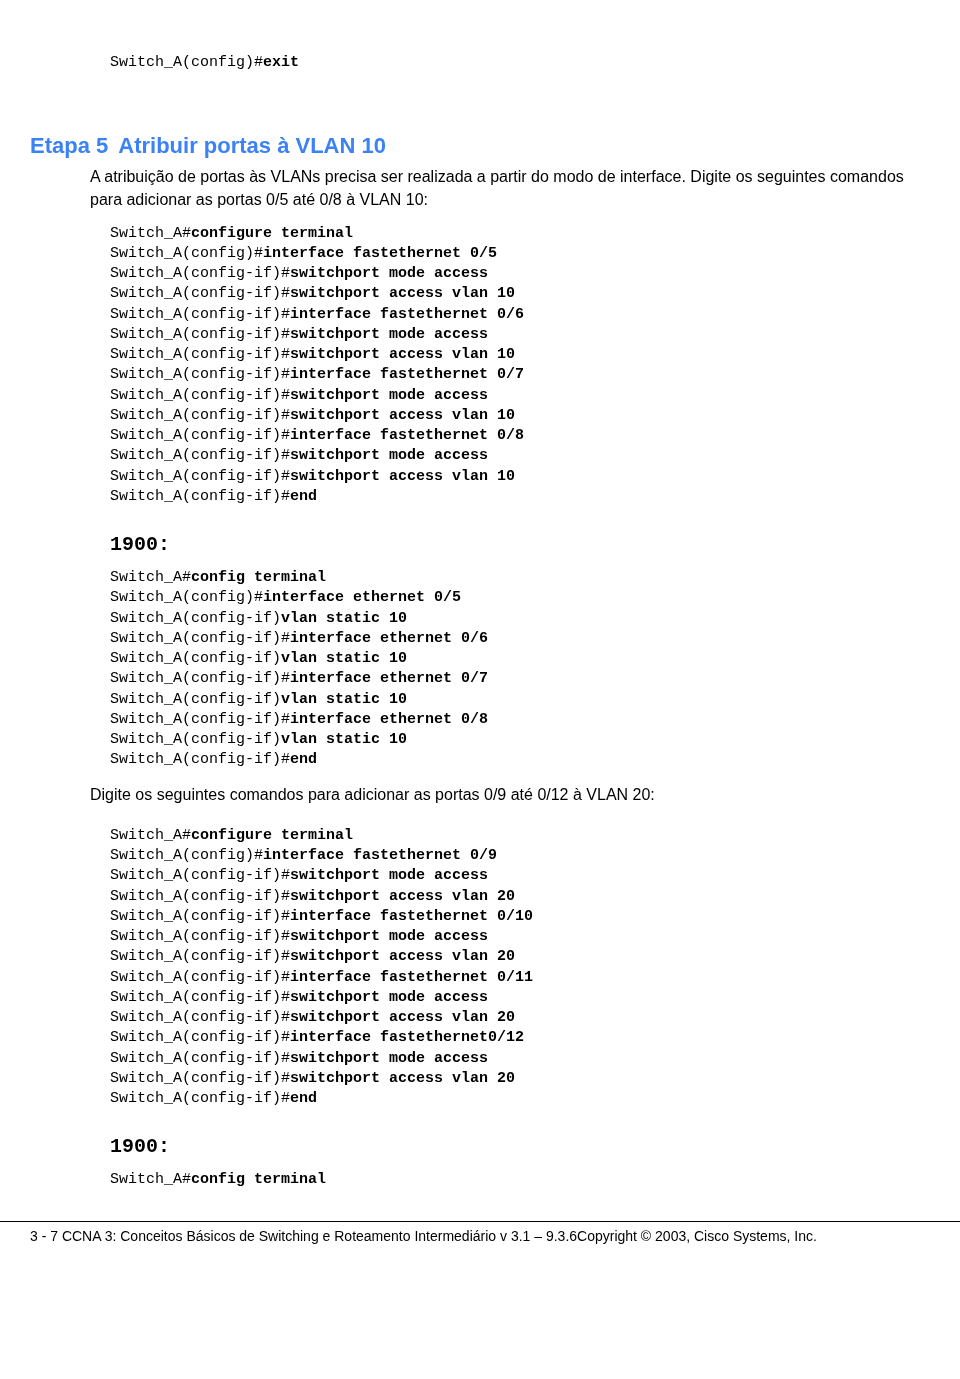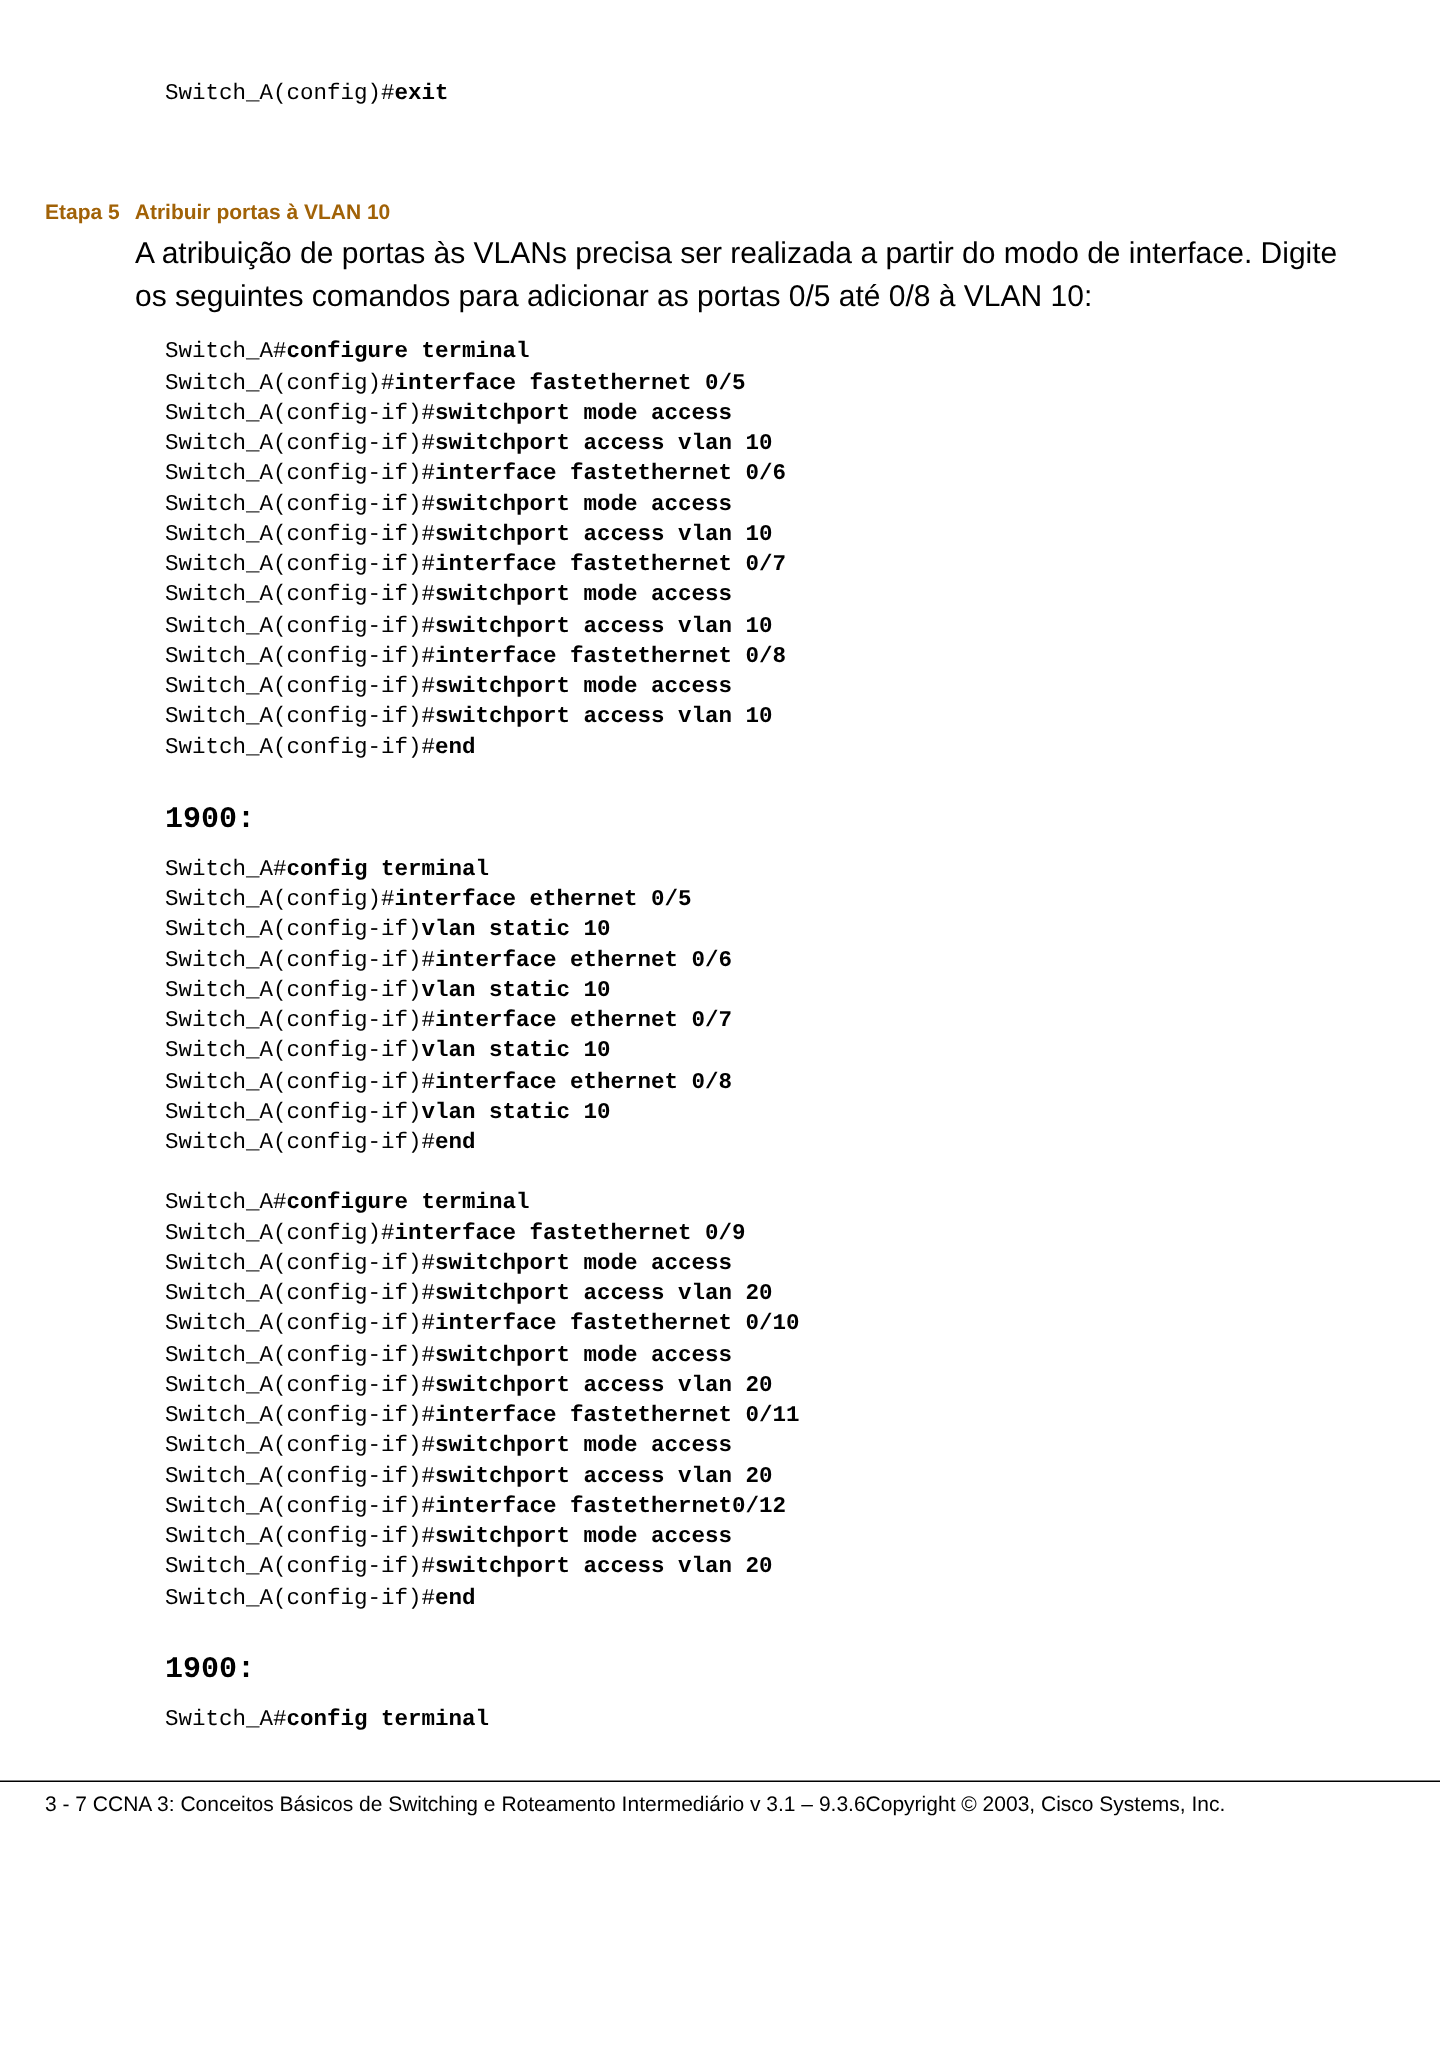--- a/index.html
+++ b/index.html
@@ -14,28 +14,28 @@
     box-sizing: border-box;
   }
   .mono {
     font-family: "Courier New", Courier, monospace;
     font-size: 15px;
     line-height: 1.35;
     white-space: pre;
   }
   .indent1 { padding-left: 80px; }
   .step-heading {
-    color: #a16207;
-    font-size: 14px;
+    color: #3b82f6;
+    font-size: 22px;
     font-weight: bold;
     margin: 20px 0 6px 0;
   }
   .step-label { display: inline-block; margin-right: 10px; }
   .body-text {
-    font-size: 20px;
+    font-size: 16px;
     line-height: 1.45;
     padding-left: 60px;
     margin: 0 0 10px 0;
   }
   .block { margin: 12px 0 12px 0; }
   .sub-label {
     font-family: "Courier New", Courier, monospace;
     font-size: 20px;
     font-weight: bold;
     padding-left: 80px;
@@ -66,20 +66,21 @@
   <div class="step-heading">
     <span class="step-label">Etapa 5</span><span>Atribuir portas à VLAN 10</span>
   </div>
   <p class="body-text">A atribuição de portas às VLANs precisa ser realizada a partir do modo de interface. Digite os seguintes comandos para adicionar as portas 0/5 até 0/8 à VLAN 10:</p>
 
   <div class="mono indent1 block" id="etapa5-lines"><div class="cmd-line"><span class="prompt">Switch_A#</span><span class="cmd">configure terminal</span></div><div class="cmd-line"><span class="prompt">Switch_A(config)#</span><span class="cmd">interface fastethernet 0/5</span></div><div class="cmd-line"><span class="prompt">Switch_A(config-if)#</span><span class="cmd">switchport mode access</span></div><div class="cmd-line"><span class="prompt">Switch_A(config-if)#</span><span class="cmd">switchport access vlan 10</span></div><div class="cmd-line"><span class="prompt">Switch_A(config-if)#</span><span class="cmd">interface fastethernet 0/6</span></div><div class="cmd-line"><span class="prompt">Switch_A(config-if)#</span><span class="cmd">switchport mode access</span></div><div class="cmd-line"><span class="prompt">Switch_A(config-if)#</span><span class="cmd">switchport access vlan 10</span></div><div class="cmd-line"><span class="prompt">Switch_A(config-if)#</span><span class="cmd">interface fastethernet 0/7</span></div><div class="cmd-line"><span class="prompt">Switch_A(config-if)#</span><span class="cmd">switchport mode access</span></div><div class="cmd-line"><span class="prompt">Switch_A(config-if)#</span><span class="cmd">switchport access vlan 10</span></div><div class="cmd-line"><span class="prompt">Switch_A(config-if)#</span><span class="cmd">interface fastethernet 0/8</span></div><div class="cmd-line"><span class="prompt">Switch_A(config-if)#</span><span class="cmd">switchport mode access</span></div><div class="cmd-line"><span class="prompt">Switch_A(config-if)#</span><span class="cmd">switchport access vlan 10</span></div><div class="cmd-line"><span class="prompt">Switch_A(config-if)#</span><span class="cmd">end</span></div></div>
 
   <div class="sub-label">1900:</div>
   <div class="mono indent1 block" id="etapa5-sub-lines"><div class="cmd-line"><span class="prompt">Switch_A#</span><span class="cmd">config terminal</span></div><div class="cmd-line"><span class="prompt">Switch_A(config)#</span><span class="cmd">interface ethernet 0/5</span></div><div class="cmd-line"><span class="prompt">Switch_A(config-if)</span><span class="cmd">vlan static 10</span></div><div class="cmd-line"><span class="prompt">Switch_A(config-if)#</span><span class="cmd">interface ethernet 0/6</span></div><div class="cmd-line"><span class="prompt">Switch_A(config-if)</span><span class="cmd">vlan static 10</span></div><div class="cmd-line"><span class="prompt">Switch_A(config-if)#</span><span class="cmd">interface ethernet 0/7</span></div><div class="cmd-line"><span class="prompt">Switch_A(config-if)</span><span class="cmd">vlan static 10</span></div><div class="cmd-line"><span class="prompt">Switch_A(config-if)#</span><span class="cmd">interface ethernet 0/8</span></div><div class="cmd-line"><span class="prompt">Switch_A(config-if)</span><span class="cmd">vlan static 10</span></div><div class="cmd-line"><span class="prompt">Switch_A(config-if)#</span><span class="cmd">end</span></div></div>
 
+  <p class="body-text">Digite os seguintes comandos para adicionar as portas 0/9 até 0/12 à VLAN 20:</p>
 
   <div class="mono indent1 block" style="margin-top:20px;" id="etapa6-lines"><div class="cmd-line"><span class="prompt">Switch_A#</span><span class="cmd">configure terminal</span></div><div class="cmd-line"><span class="prompt">Switch_A(config)#</span><span class="cmd">interface fastethernet 0/9</span></div><div class="cmd-line"><span class="prompt">Switch_A(config-if)#</span><span class="cmd">switchport mode access</span></div><div class="cmd-line"><span class="prompt">Switch_A(config-if)#</span><span class="cmd">switchport access vlan 20</span></div><div class="cmd-line"><span class="prompt">Switch_A(config-if)#</span><span class="cmd">interface fastethernet 0/10</span></div><div class="cmd-line"><span class="prompt">Switch_A(config-if)#</span><span class="cmd">switchport mode access</span></div><div class="cmd-line"><span class="prompt">Switch_A(config-if)#</span><span class="cmd">switchport access vlan 20</span></div><div class="cmd-line"><span class="prompt">Switch_A(config-if)#</span><span class="cmd">interface fastethernet 0/11</span></div><div class="cmd-line"><span class="prompt">Switch_A(config-if)#</span><span class="cmd">switchport mode access</span></div><div class="cmd-line"><span class="prompt">Switch_A(config-if)#</span><span class="cmd">switchport access vlan 20</span></div><div class="cmd-line"><span class="prompt">Switch_A(config-if)#</span><span class="cmd">interface fastethernet0/12</span></div><div class="cmd-line"><span class="prompt">Switch_A(config-if)#</span><span class="cmd">switchport mode access</span></div><div class="cmd-line"><span class="prompt">Switch_A(config-if)#</span><span class="cmd">switchport access vlan 20</span></div><div class="cmd-line"><span class="prompt">Switch_A(config-if)#</span><span class="cmd">end</span></div></div>
 
   <div class="sub-label">1900:</div>
   <div class="mono indent1 block" id="etapa6-sub-lines"><div class="cmd-line"><span class="prompt">Switch_A#</span><span class="cmd">config terminal</span></div></div>
 
 </div>
 
 <div class="footer">
   <span>3 - 7    CCNA 3: Conceitos Básicos de Switching e Roteamento Intermediário v 3.1 – 9.3.6</span>

